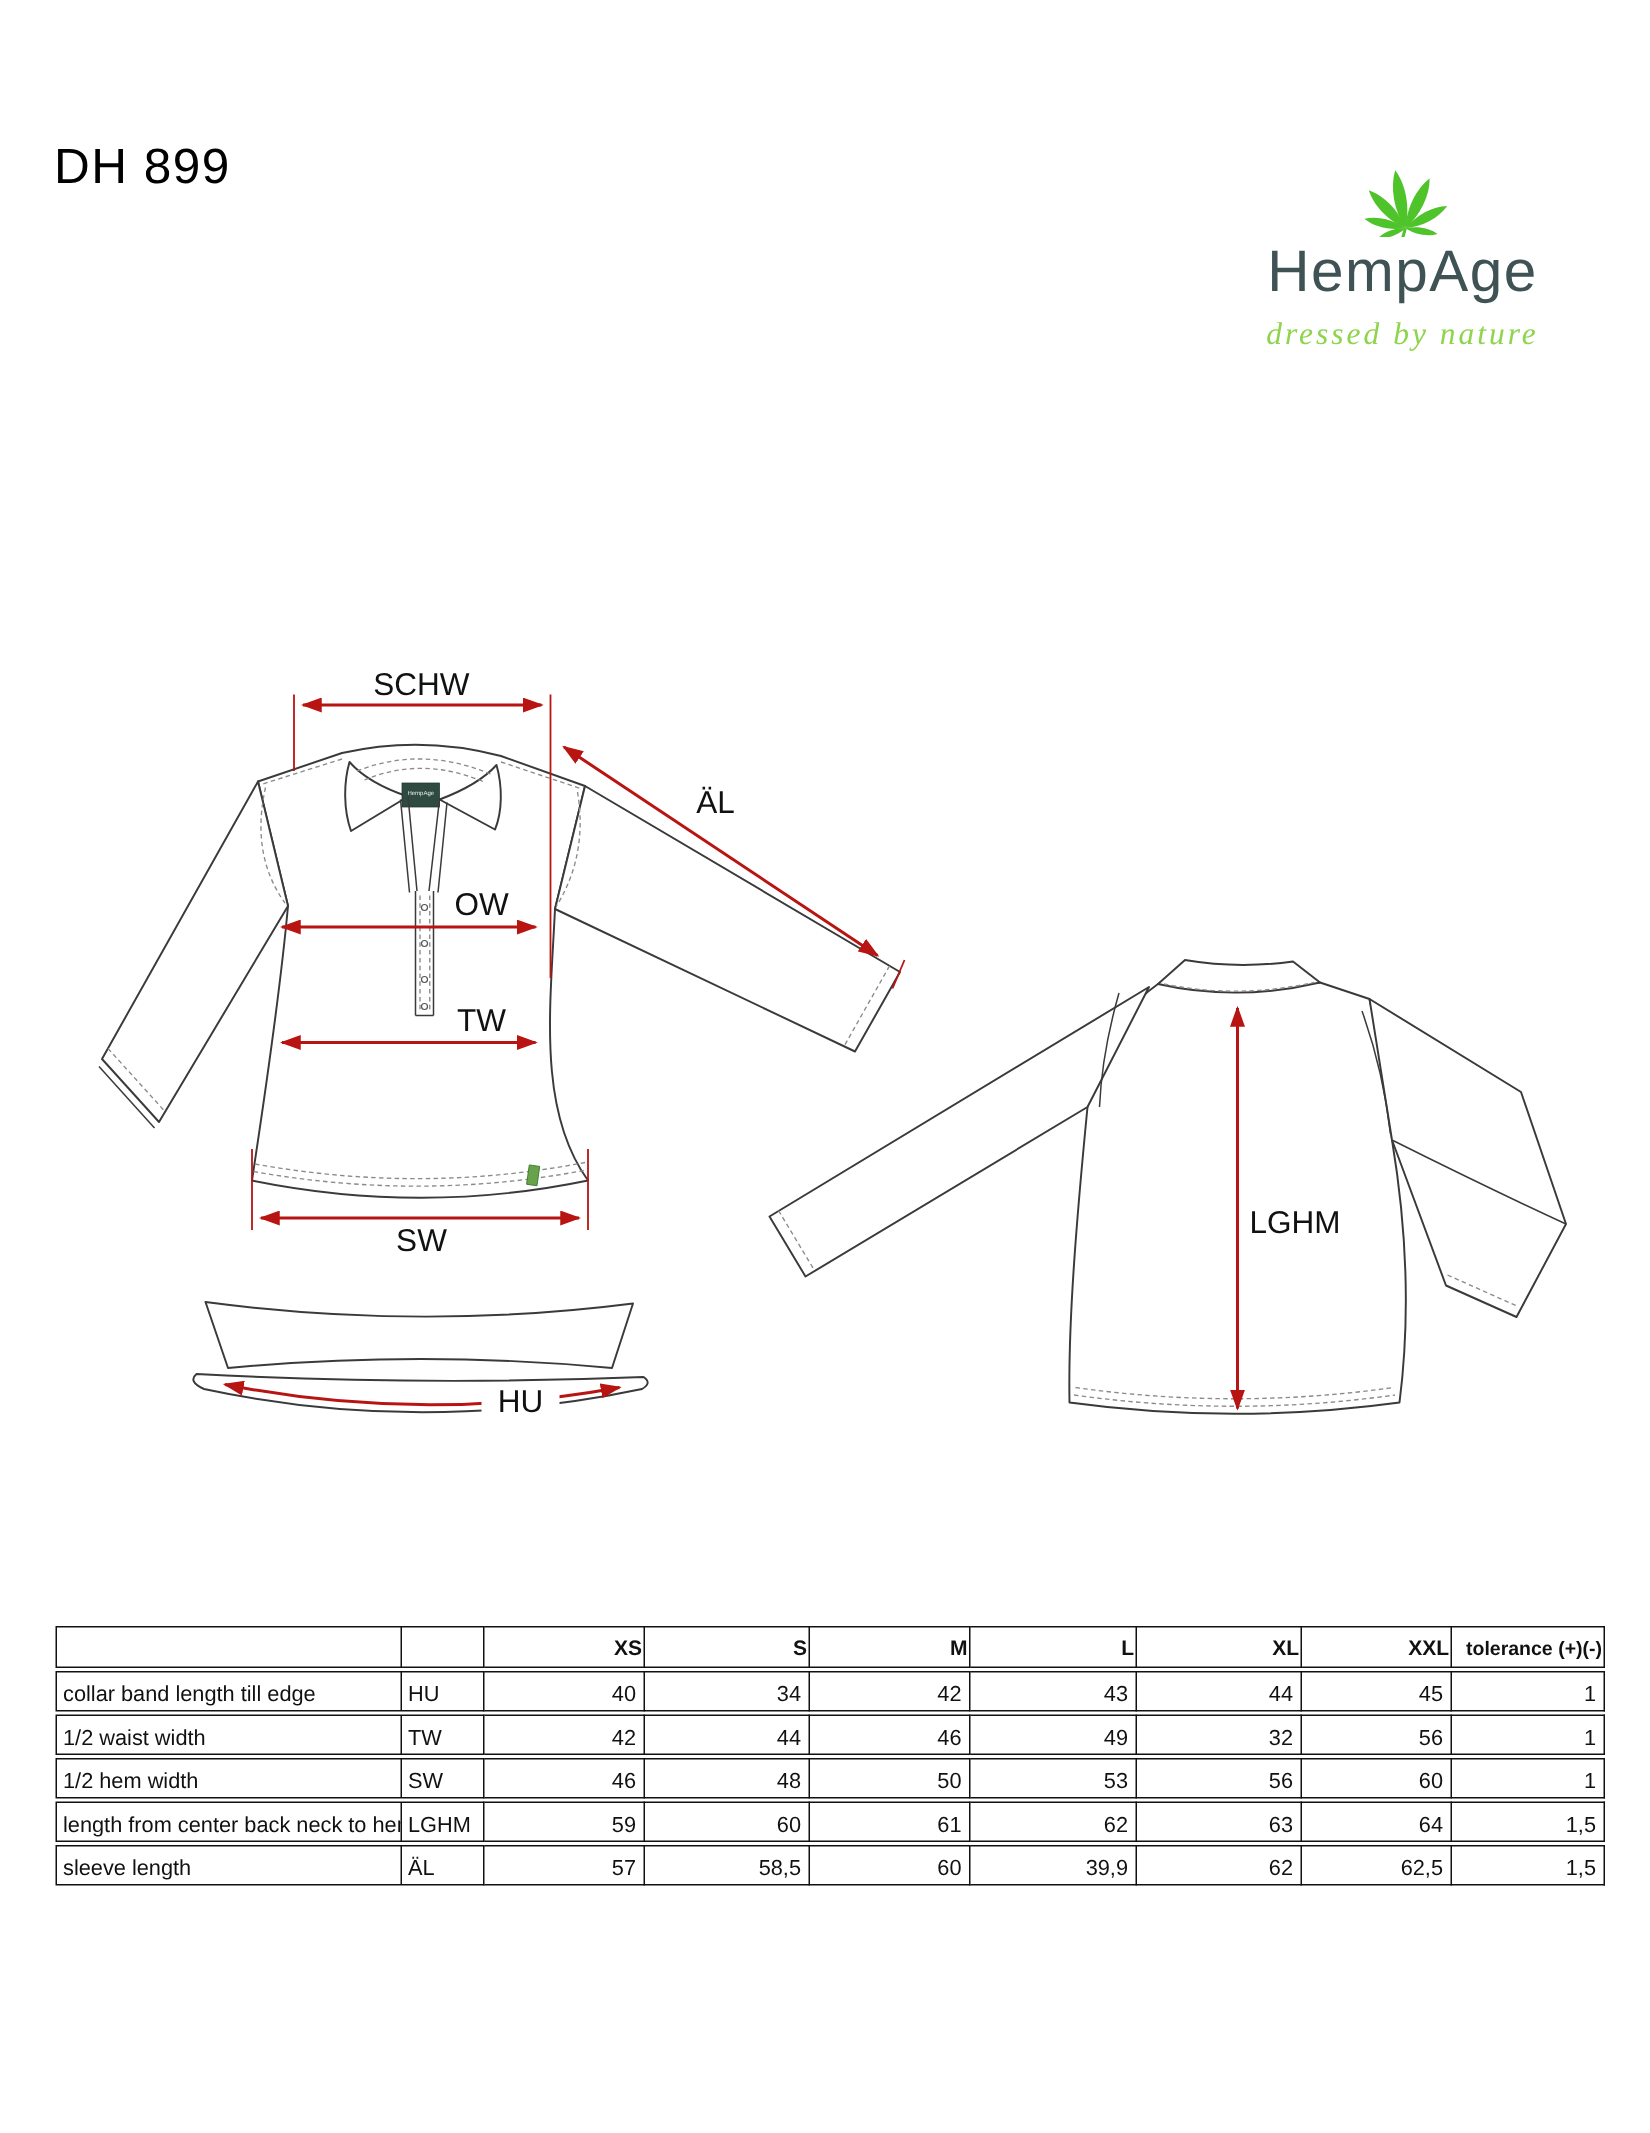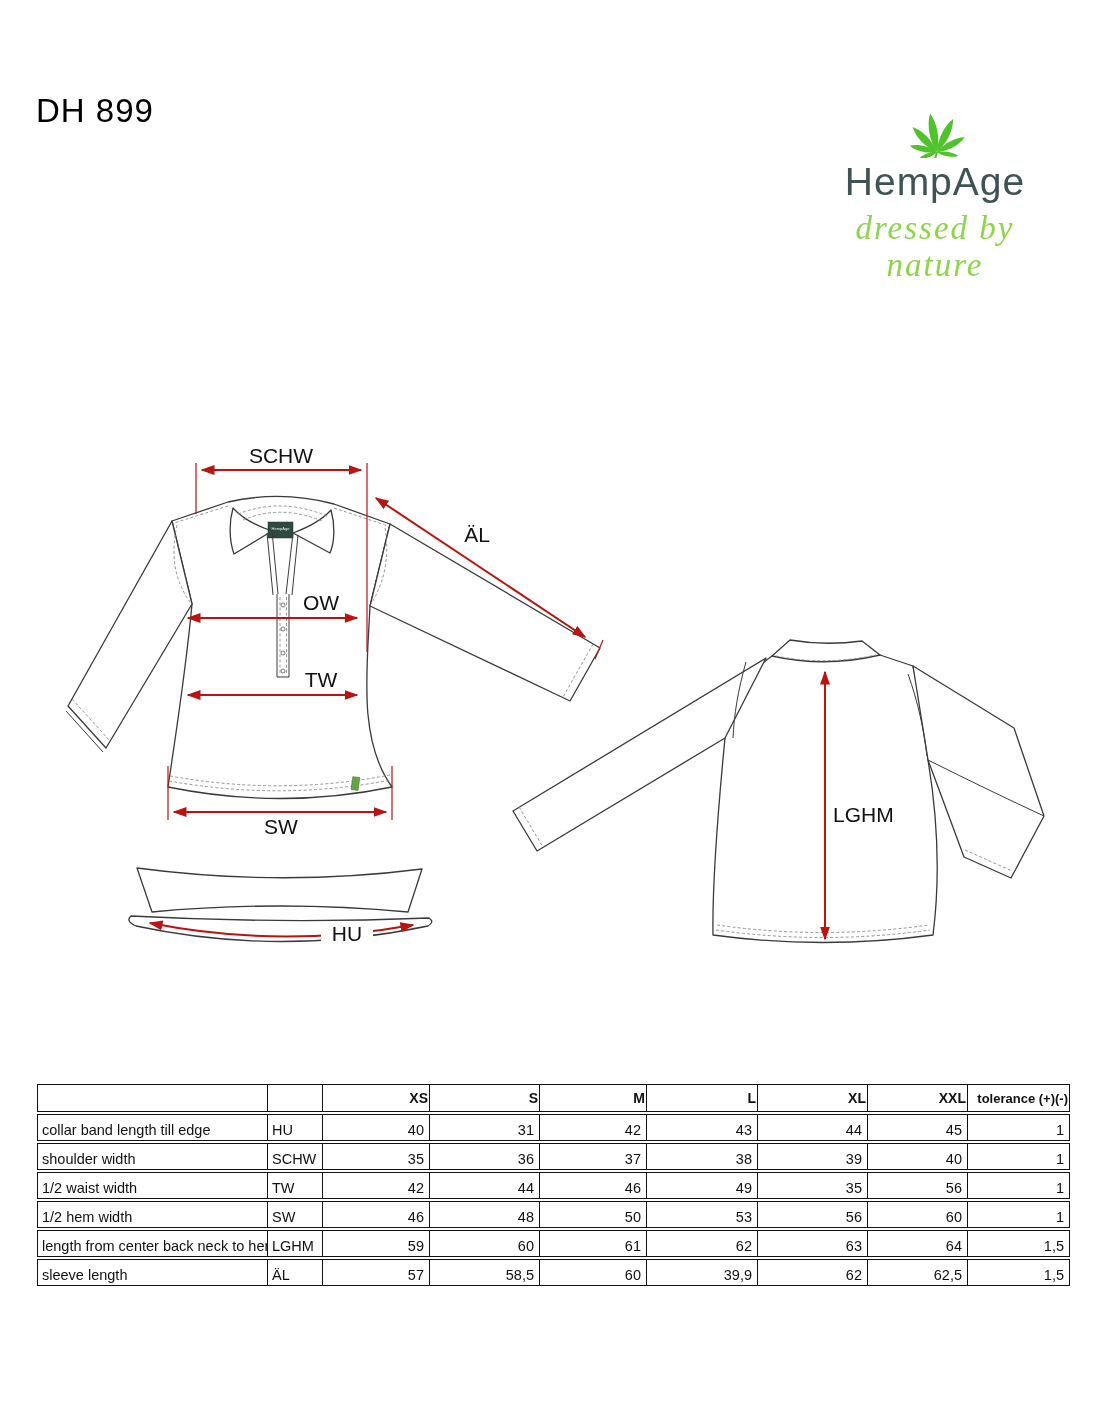--- a/index.html
+++ b/index.html
@@ -1,21 +1,21 @@
 <!DOCTYPE html>
 <html><head>
 <meta charset="utf-8">
 <style>
   html,body{margin:0;padding:0;background:#ffffff;}
   body{width:1100px;height:1422px;position:relative;font-family:"Liberation Sans",sans-serif;color:#111;}
   .page-title{position:absolute;left:36px;top:92px;font-size:33px;letter-spacing:1px;color:#000;}
   .logo{position:absolute;left:815px;top:80px;width:240px;text-align:center;}
   .logo .leaf-wrap{height:78px;}
   .brand{font-size:39px;color:#3f5355;letter-spacing:1px;margin-top:2px;}
-  .tagline{font-family:"Liberation Serif",serif;font-style:italic;font-size:33px;color:#8ed44c;margin-top:6px;letter-spacing:2px;}
+  .tagline{font-family:"Liberation Serif",serif;font-style:italic;font-size:21px;color:#8ed44c;margin-top:6px;letter-spacing:2px;}
   svg.drawing{position:absolute;left:0;top:430px;}
   .size-table{position:absolute;left:37px;top:1082px;width:1033px;border-collapse:separate;border-spacing:0 2px;font-size:14.5px;table-layout:fixed;}
   .size-table th,.size-table td{border:1.4px solid #111;border-left:none;overflow:hidden;white-space:nowrap;}
   .size-table th:first-child,.size-table td:first-child{border-left:1.4px solid #111;margin-top:12px;}
   .size-table th{font-weight:bold;text-align:right;height:24px;vertical-align:middle;font-size:14px;}
   .size-table td{height:22px;vertical-align:bottom;padding-bottom:2px;}
   .c-label{text-align:left;padding-left:4px;}
   .c-code{text-align:left;padding-left:4px;}
   .c-num{text-align:right;padding-right:5px;}
   .outline{fill:#ffffff;stroke:#3a3a3a;stroke-width:1.3;stroke-linejoin:round;}
@@ -168,46 +168,35 @@
       <th>XL</th>
       <th>XXL</th>
       <th style="font-size:13px">tolerance (+)(-)</th>
     </tr>
   </thead>
   <tbody>
       <tr>
         <td class="c-label">collar band length till edge</td>
         <td class="c-code">HU</td>
         <td class="c-num">40</td>
-        <td class="c-num">31</td>
+        <td class="c-num">34</td>
         <td class="c-num">42</td>
         <td class="c-num">43</td>
         <td class="c-num">44</td>
         <td class="c-num">45</td>
-        <td class="c-num">1</td>
-      </tr>
-      <tr>
-        <td class="c-label">shoulder width</td>
-        <td class="c-code">SCHW</td>
-        <td class="c-num">35</td>
-        <td class="c-num">36</td>
-        <td class="c-num">37</td>
-        <td class="c-num">38</td>
-        <td class="c-num">39</td>
-        <td class="c-num">40</td>
         <td class="c-num">1</td>
       </tr>
       <tr>
         <td class="c-label">1/2 waist width</td>
         <td class="c-code">TW</td>
         <td class="c-num">42</td>
         <td class="c-num">44</td>
         <td class="c-num">46</td>
         <td class="c-num">49</td>
-        <td class="c-num">35</td>
+        <td class="c-num">32</td>
         <td class="c-num">56</td>
         <td class="c-num">1</td>
       </tr>
       <tr>
         <td class="c-label">1/2 hem width</td>
         <td class="c-code">SW</td>
         <td class="c-num">46</td>
         <td class="c-num">48</td>
         <td class="c-num">50</td>
         <td class="c-num">53</td>

